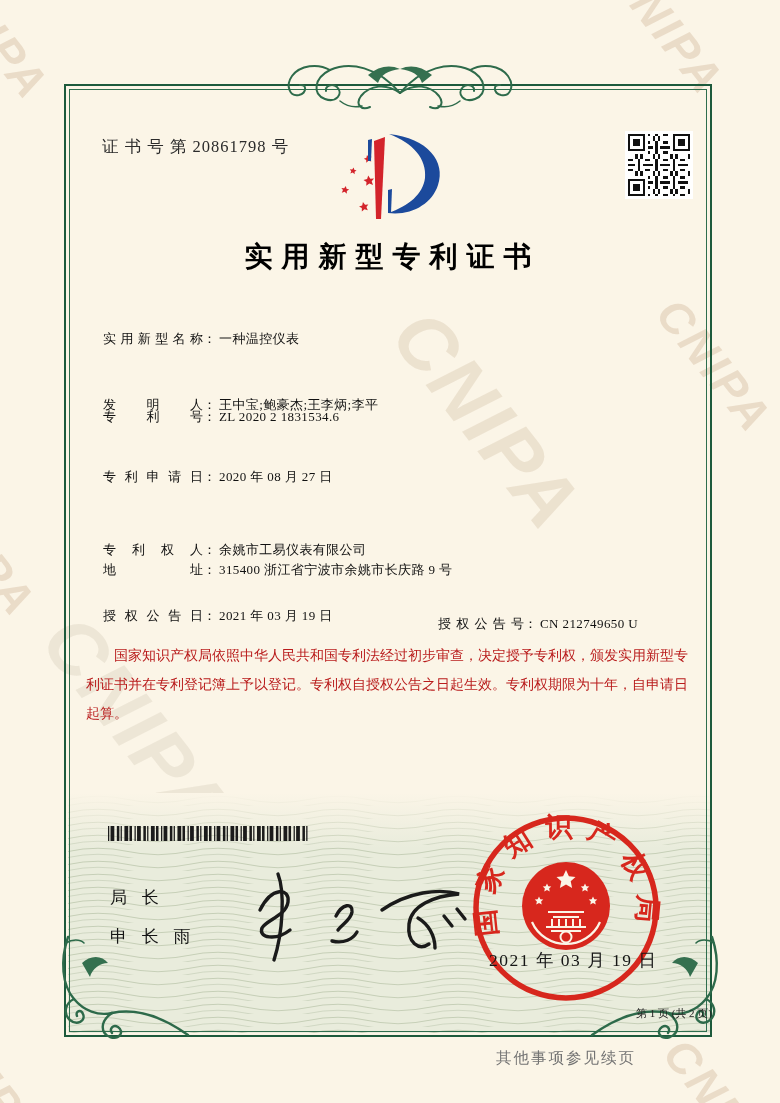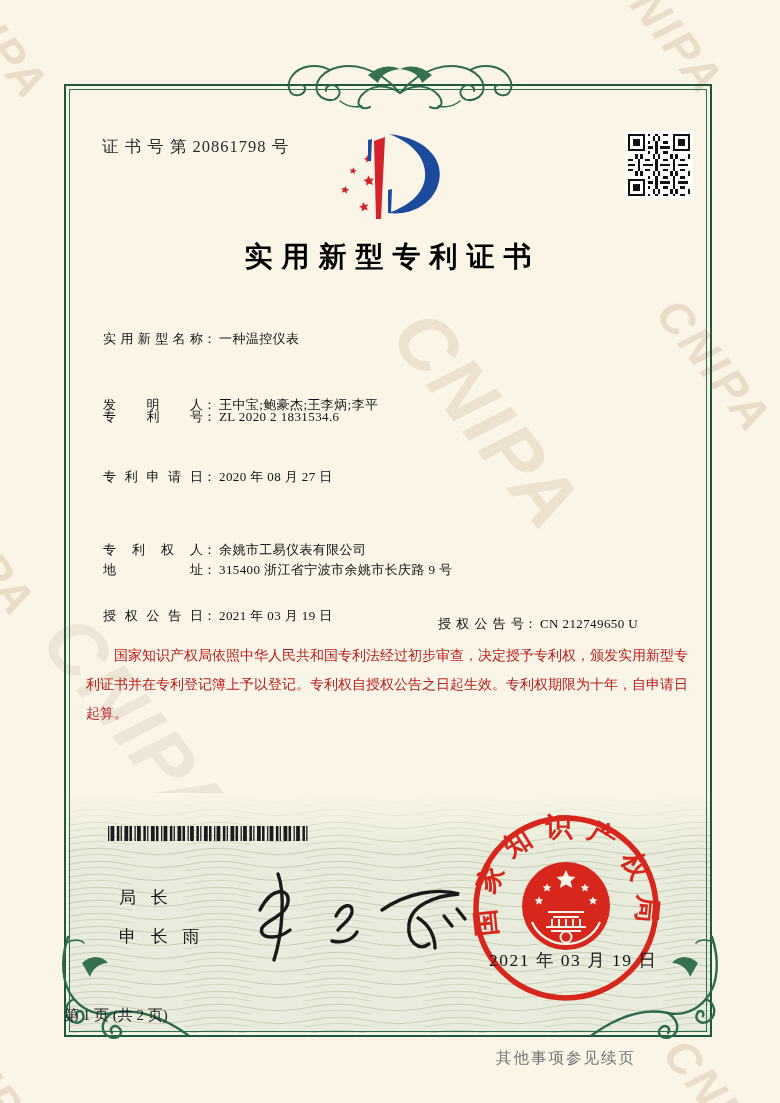--- a/index.html
+++ b/index.html
@@ -53,30 +53,30 @@
   .body-text{
     left:86px;top:641px;width:612px;font-size:14px;line-height:29px;
     color:#b91c1c;z-index:4;
   }
   .body-text p{margin:0;text-indent:2em;}
   
   .barcode{left:108px;top:826px;z-index:4;}
   
   .director{left:110px;top:886px;font-family:"Liberation Sans",sans-serif;
     font-size:17px;letter-spacing:5px;color:#141414;z-index:4;}
-  .director div{margin-bottom:16px;margin-left:9px;}
+  .director div{margin-bottom:16px;}
   
   .sig{left:232px;top:858px;z-index:5;}
   
   .seal{left:468px;top:810px;z-index:5;}
   .seal-date{left:489px;top:948px;font-size:17.5px;letter-spacing:1.5px;
     color:#161616;z-index:6;white-space:nowrap;}
   
-  .page-indicator{left:64px;top:1006px;width:648px;text-align:left;
-    font-size:15px;color:#222;z-index:4;}
+  .page-indicator{left:64px;top:1006px;width:648px;text-align:right;
+    font-size:11px;color:#222;z-index:4;}
   .continuation{left:0;top:1048px;width:636px;text-align:right;
     font-size:15.5px;color:#737373;z-index:4;letter-spacing:2px;}
   
   .orn-top{left:280px;top:57px;z-index:4;}
   .orn-bl{left:52px;top:933px;z-index:4;}
   .orn-br{left:588px;top:933px;z-index:4;}
   .logo{left:328px;top:128px;z-index:4;}
   .qr{left:625px;top:131px;z-index:4;background:#fff;padding:3px;line-height:0;}
 </style>
 </head>

